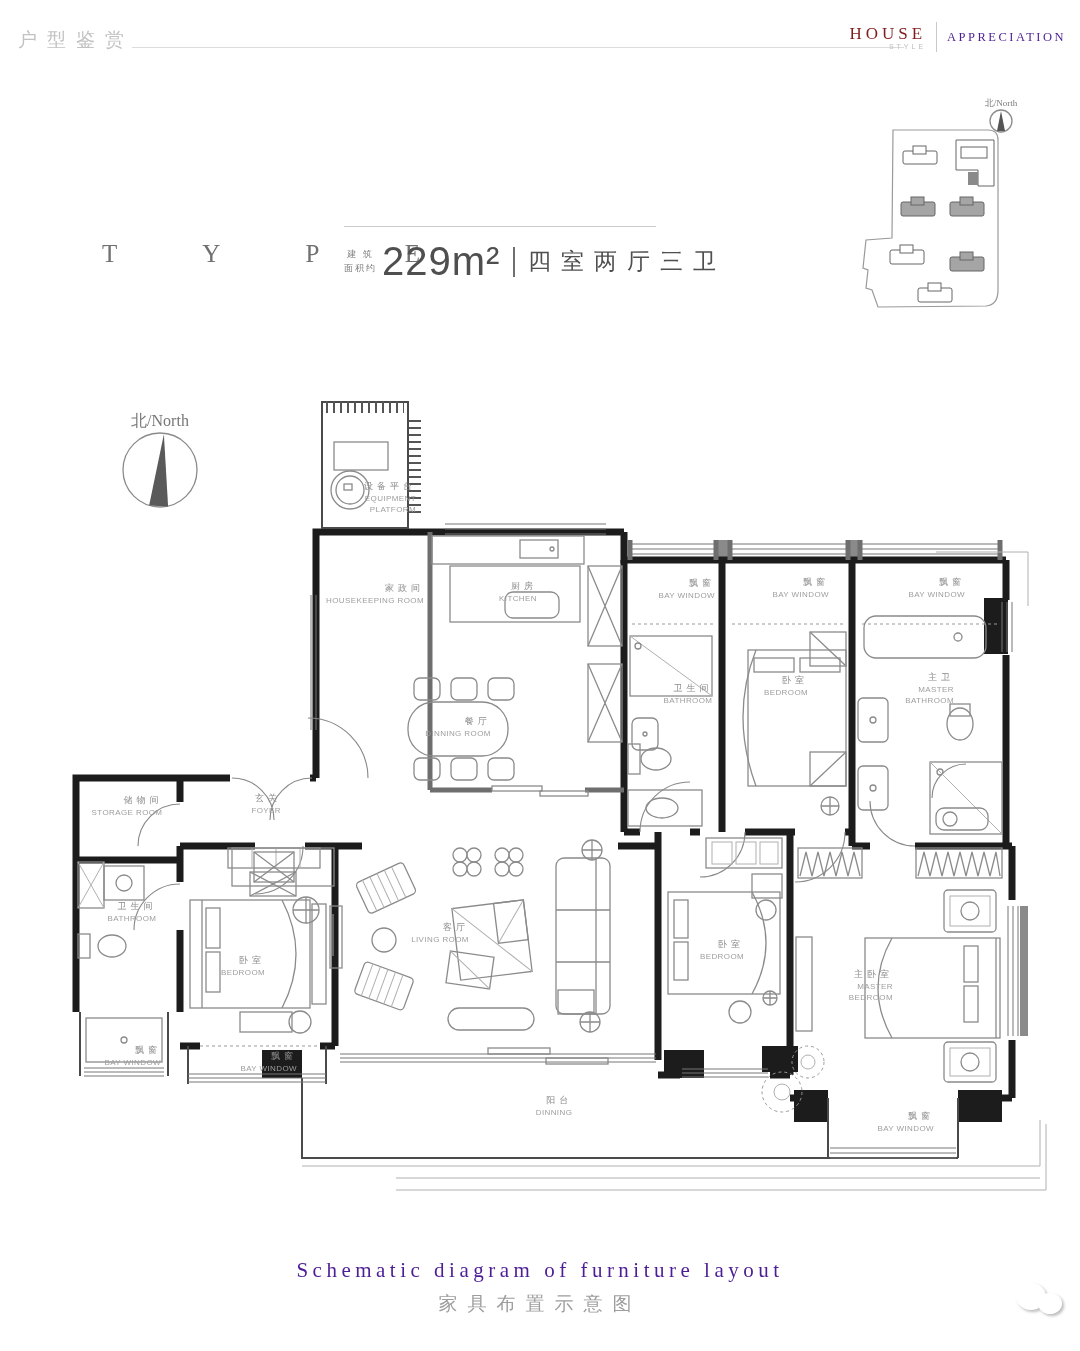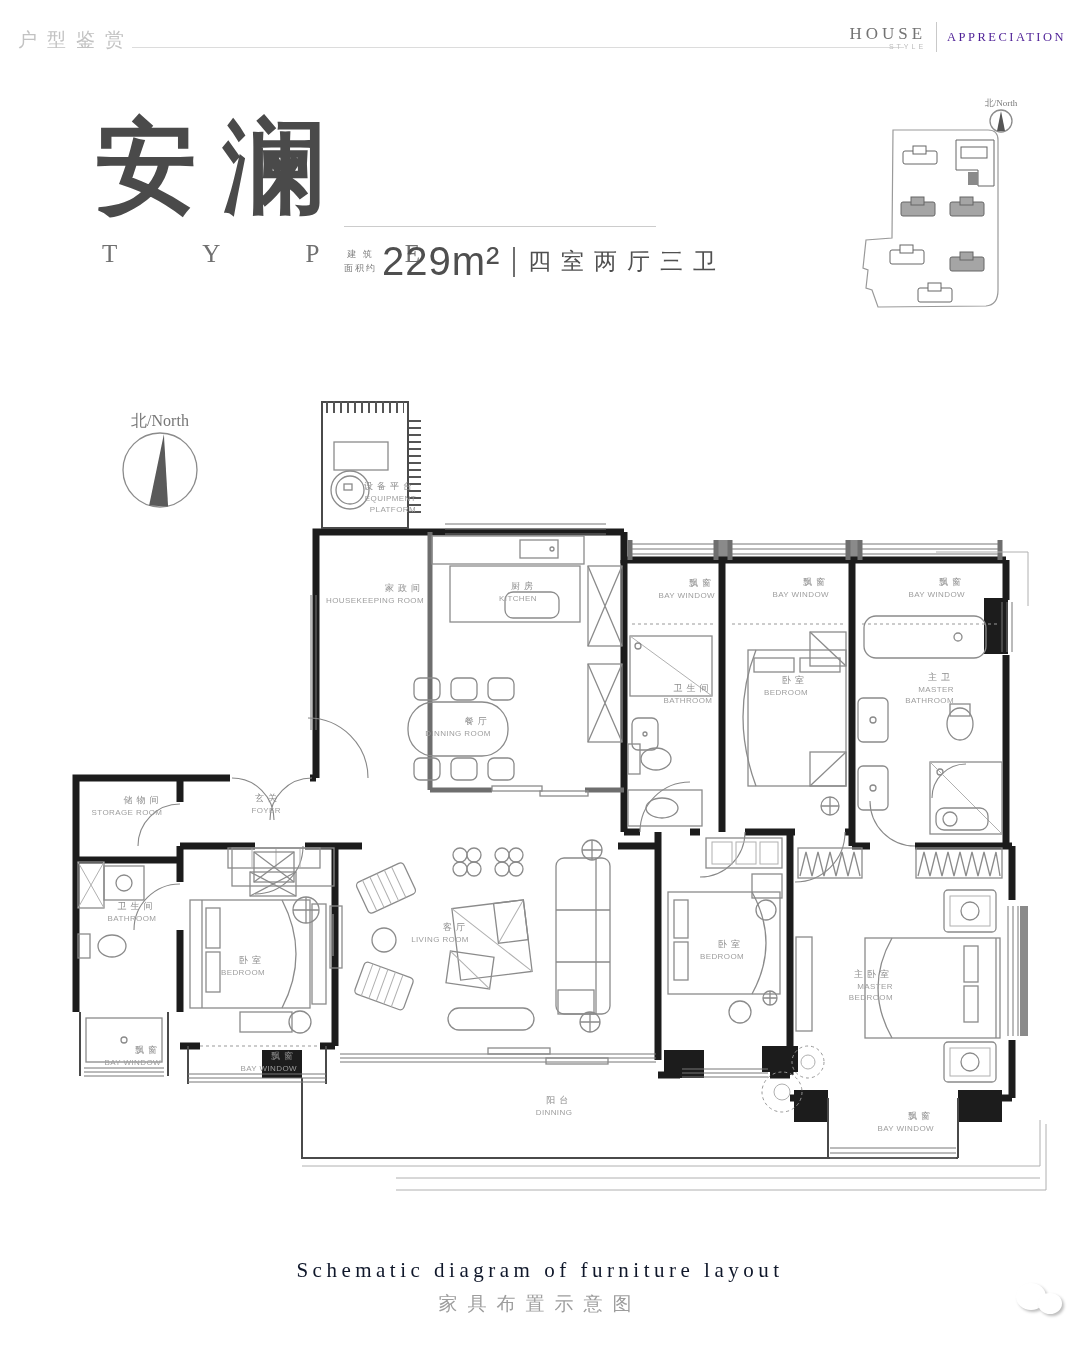--- a/index.html
+++ b/index.html
@@ -6,21 +6,21 @@
   .canvas{position:relative;width:1080px;height:1351px;background:#fff;overflow:hidden;
           font-family:"Liberation Sans",sans-serif;}
   svg{position:absolute;left:0;top:0;}
 
   
   .sec-title{position:absolute;left:18px;top:27px;font-size:19px;letter-spacing:10px;
              color:#c2c2c2;font-family:"Liberation Serif",serif;}
   .rule{position:absolute;left:132px;top:47px;width:772px;height:1px;background:#dcdcdc;}
   .brand{position:absolute;right:14px;top:22px;display:flex;align-items:center;gap:10px;}
   .brand-left{display:flex;flex-direction:column;align-items:flex-end;}
-  .brand-house{font-family:"Liberation Serif",serif;font-size:17px;letter-spacing:4px;color:#737373;}
+  .brand-house{font-family:"Liberation Serif",serif;font-size:17px;letter-spacing:4px;color:#7f1d1d;}
   .brand-style{font-size:7px;letter-spacing:3px;color:#bcbcbc;margin-top:-1px;}
   .brand-div{width:1px;height:30px;background:#c9c9c9;}
   .brand-right{font-family:"Liberation Serif",serif;font-size:12.5px;letter-spacing:2.5px;color:#4c1d95;}
 
   
   .hero-title{position:absolute;left:95px;top:100px;font-size:102px;font-weight:bold;color:#4a4a4a;
               font-family:"DejaVu Serif",serif;letter-spacing:26px;white-space:nowrap;}
   .hero-type{position:absolute;left:102px;top:240px;font-size:25px;color:#707070;letter-spacing:40px;
              font-family:"Liberation Serif",serif;white-space:nowrap;}
   .hero-line{position:absolute;left:344px;top:226px;width:312px;height:1px;background:#cccccc;}
@@ -32,21 +32,21 @@
   .area-spec{font-size:23px;letter-spacing:10px;color:#4f4f4f;white-space:nowrap;}
 
   
   #room-labels{position:absolute;left:0;top:0;width:1080px;height:1351px;pointer-events:none;}
   .room{position:absolute;transform:translate(-50%,-50%);text-align:right;}
   .room .zh{font-size:9px;letter-spacing:4px;padding-left:4px;color:#8d8d8d;line-height:1.7;white-space:nowrap;}
   .room .en{font-size:8px;letter-spacing:0.4px;color:#9e9e9e;line-height:1.35;}
 
   
   .cap-en{position:absolute;left:0;right:0;top:1258px;text-align:center;
-          font-family:"Liberation Serif",serif;font-size:21px;letter-spacing:4.5px;color:#0f172a;}
+          font-family:"Liberation Serif",serif;font-size:21px;letter-spacing:4.5px;color:#4c1d95;}
   .cap-zh{position:absolute;left:0;right:0;top:1291px;text-align:center;font-size:19px;
           letter-spacing:10px;color:#9d9d9d;}
 
   
   .watermark{position:absolute;right:12px;top:1281px;display:flex;align-items:center;gap:6px;}
   .wm-icon{position:relative;width:52px;height:40px;}
   .wm-b1{position:absolute;left:0;top:2px;width:30px;height:27px;background:#fff;border-radius:50%;
          box-shadow:2px 2px 3px #bdbdbd;}
   .wm-b2{position:absolute;left:22px;top:12px;width:24px;height:21px;background:#fff;border-radius:50%;
          box-shadow:2px 2px 3px #bdbdbd;}
@@ -361,21 +361,20 @@
   <div class="rule"></div>
   <div class="brand">
     <div class="brand-left">
       <span class="brand-house">HOUSE</span>
       <span class="brand-style">STYLE</span>
     </div>
     <div class="brand-div"></div>
     <span class="brand-right">APPRECIATION</span>
   </div>
 
-  <div class="hero-title">安澜</div>
   <div class="hero-type">T Y P E</div>
   <div class="hero-line"></div>
   <div class="hero-area">
     <div class="area-prefix">
       <span>建 筑</span>
       <span>面积约</span>
     </div>
     <div class="area-value">229m²</div>
     <div class="area-div"></div>
     <div class="area-spec">四室两厅三卫</div>

